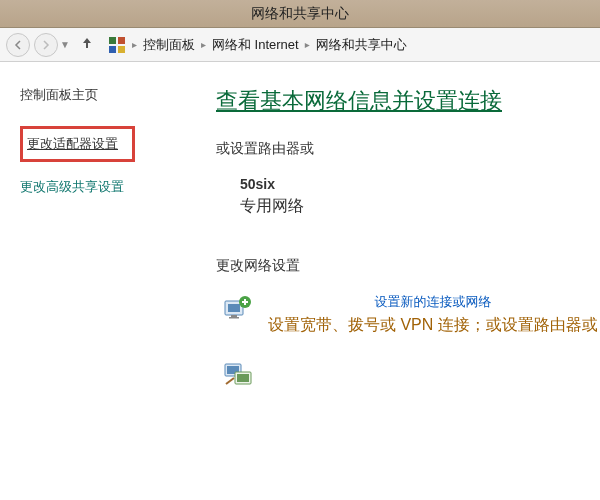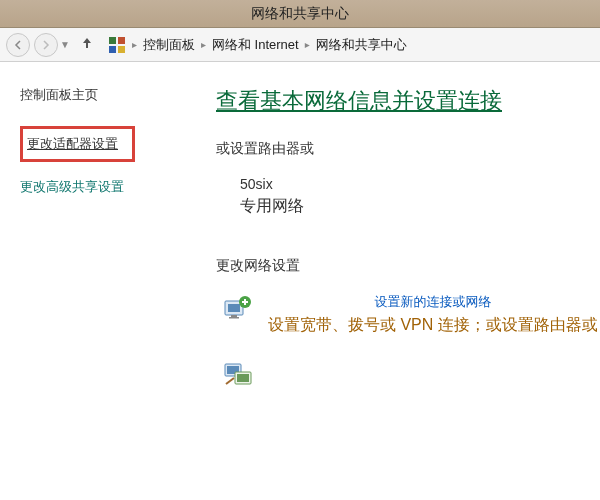--- a/index.html
+++ b/index.html
@@ -95,21 +95,21 @@
   }
   .section-title {
     color: #333;
     font-size: 14px;
     margin-bottom: 18px;
   }
   .network-block {
     margin-left: 24px;
     margin-bottom: 40px;
   }
-  .network-name { font-weight: normal; font-size:14px; margin-bottom:4px; }
+  .network-name { font-weight: bold; font-size:14px; margin-bottom:4px; }
   .network-type { font-size:16px; color:#333; }
   .setting-row {
     display:flex; align-items:flex-start;
     margin-bottom: 22px;
     margin-left: 6px;
     gap: 14px;
   }
   .setting-icon {
     width: 32px; height: 32px;
     flex-shrink:0;

